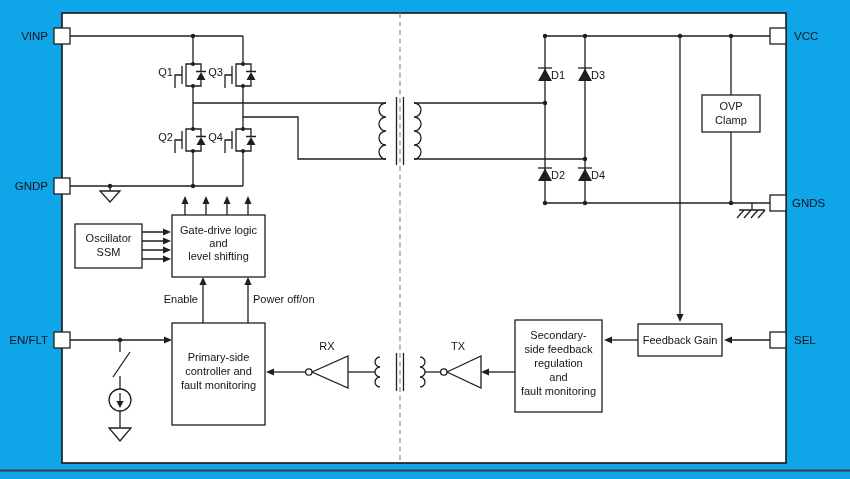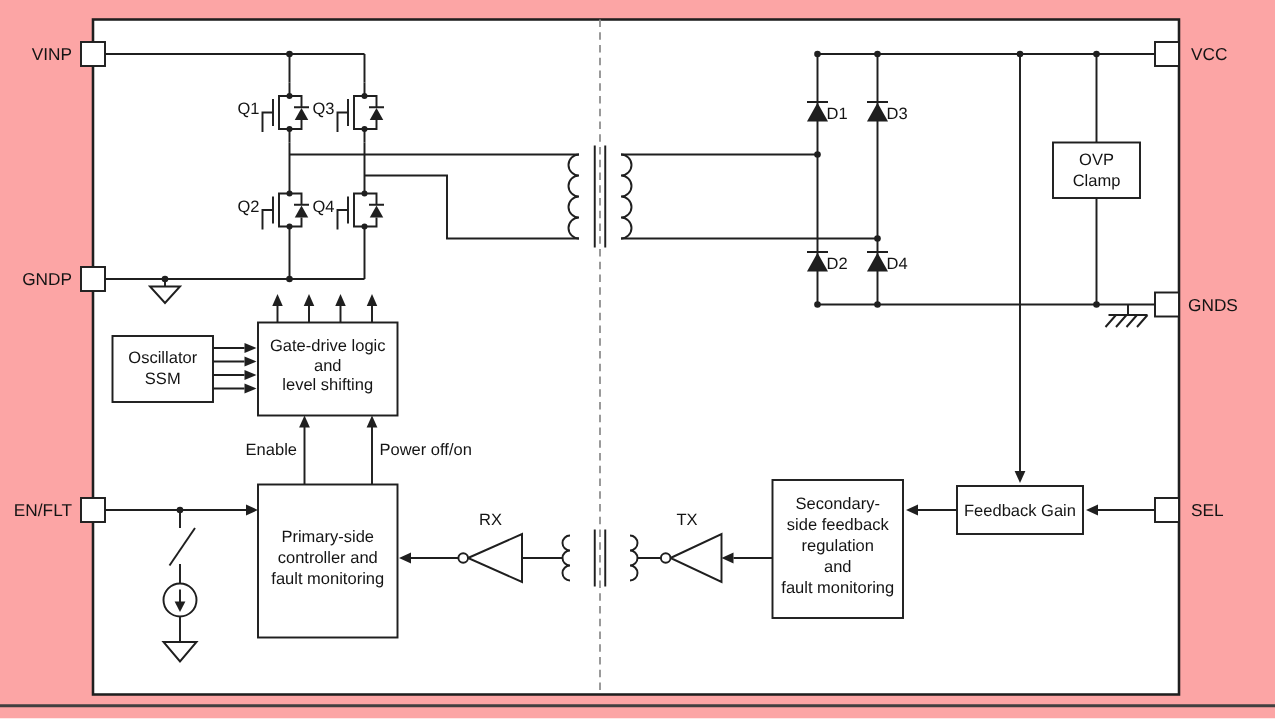--- a/index.html
+++ b/index.html
@@ -1,16 +1,16 @@
 <!DOCTYPE html>
 <html><head>
 <meta charset="utf-8">
 <style>
   html,body{margin:0;padding:0;background:#ffffff;}
-  .stage{position:relative;width:850px;height:479px;background:#fca5a5;overflow:hidden;
+  .stage{position:relative;width:850px;height:479px;background:#0ea5e9;overflow:hidden;
          font-family:"Liberation Sans","DejaVu Sans",sans-serif;}
   svg{display:block;}
   svg text{font-family:"Liberation Sans","DejaVu Sans",sans-serif;font-size:11px;fill:#141414;}
   svg text.pin-label{font-size:11.5px;}
   .wire{stroke:#1f1f1f;stroke-width:1.3;fill:none;}
   .blockrect{stroke:#1f1f1f;stroke-width:1.3;fill:#ffffff;}
   .ah{fill:#1f1f1f;stroke:none;}
   .dot{fill:#1f1f1f;stroke:none;}
 </style>
 </head>

